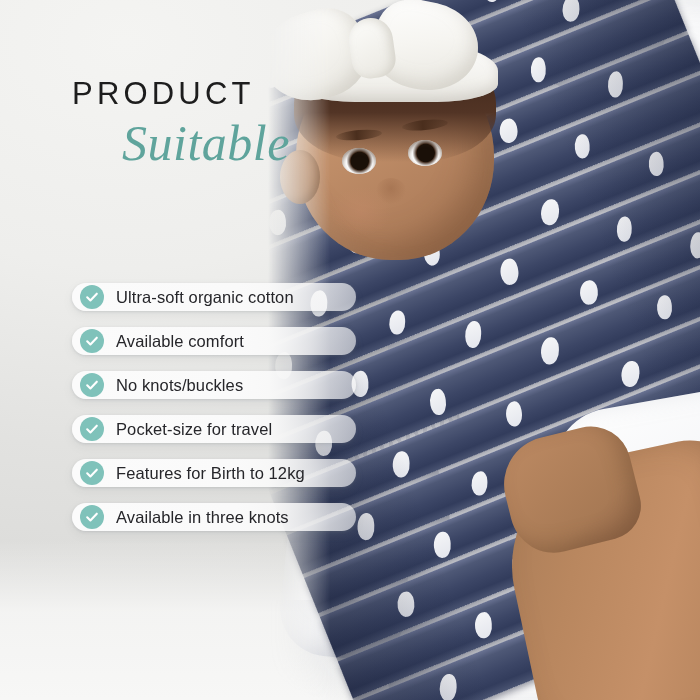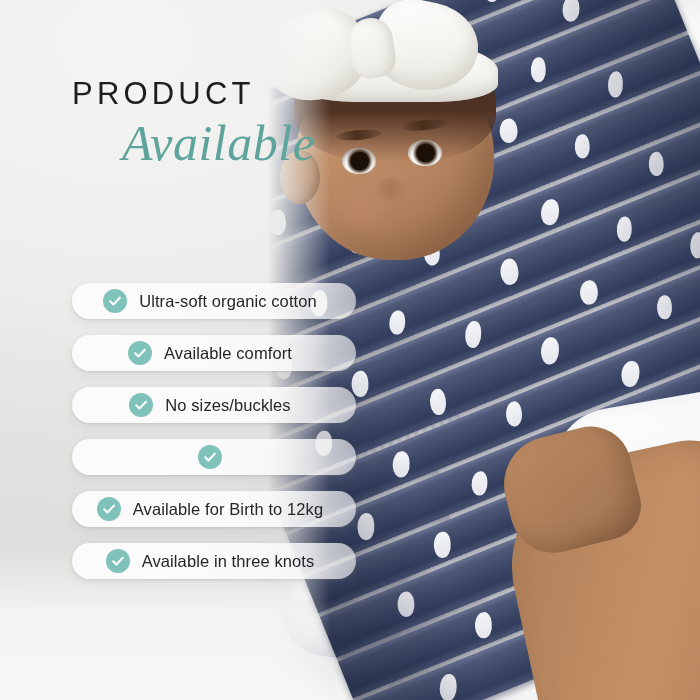--- a/index.html
+++ b/index.html
@@ -227,29 +227,28 @@
   .pills {
     position: absolute;
     left: 72px; top: 283px;
     width: 300px;
   }
   .pill {
     position: relative;
     display: flex;
     align-items: center;
     gap: 12px;
-    height: 36px;
+    height: 28px;
     width: 284px;
     margin-bottom: 16px;
     padding: 0 16px 0 8px;
     box-sizing: border-box;
     border-radius: 18px;
     background: linear-gradient(90deg, #fbfbfb 0%, #fafafa 58%, rgba(250,250,250,.80) 84%, rgba(250,250,250,.62) 100%);
     box-shadow: 0 1px 3px rgba(120,124,132,.22), 0 4px 10px rgba(120,124,132,.10);
-    justify-content: center;
   }
   .check {
     flex: 0 0 auto;
     width: 24px; height: 24px;
     border-radius: 50%;
     background: #7fc2ba;
     display: flex;
     align-items: center;
     justify-content: center;
   }
@@ -365,21 +364,21 @@
       <div class="layer bow-wing bow-wing-r"></div>
       <div class="layer bow-knot"></div>
 
       <div class="layer parent-sleeve"></div>
       <div class="layer parent-arm"></div>
       <div class="layer parent-hand"></div>
     </div>
   </div>
 
   <div class="headline">PRODUCT</div>
-  <div class="script">Available</div>
+  <div class="script">Suitable</div>
 
   <div class="pills">
 
     <div class="pill">
       <span class="check">
         <svg width="14" height="14" viewBox="0 0 14 14" aria-hidden="true">
           <path d="M2.2 7.3 L5.4 10.4 L11.8 3.7" fill="none" stroke="#ffffff" stroke-width="2.1" stroke-linecap="round" stroke-linejoin="round"></path>
         </svg>
       </span>
       <span class="pill-label">Ultra-soft organic cotton</span>
@@ -393,38 +392,39 @@
       </span>
       <span class="pill-label">Available comfort</span>
     </div>
 
     <div class="pill">
       <span class="check">
         <svg width="14" height="14" viewBox="0 0 14 14" aria-hidden="true">
           <path d="M2.2 7.3 L5.4 10.4 L11.8 3.7" fill="none" stroke="#ffffff" stroke-width="2.1" stroke-linecap="round" stroke-linejoin="round"></path>
         </svg>
       </span>
-      <span class="pill-label">No sizes/buckles</span>
-    </div>
-
-    <div class="pill">
-      <span class="check">
-        <svg width="14" height="14" viewBox="0 0 14 14" aria-hidden="true">
-          <path d="M2.2 7.3 L5.4 10.4 L11.8 3.7" fill="none" stroke="#ffffff" stroke-width="2.1" stroke-linecap="round" stroke-linejoin="round"></path>
-        </svg>
-      </span>
-    </div>
-
-    <div class="pill">
-      <span class="check">
-        <svg width="14" height="14" viewBox="0 0 14 14" aria-hidden="true">
-          <path d="M2.2 7.3 L5.4 10.4 L11.8 3.7" fill="none" stroke="#ffffff" stroke-width="2.1" stroke-linecap="round" stroke-linejoin="round"></path>
-        </svg>
-      </span>
-      <span class="pill-label">Available for Birth to 12kg</span>
+      <span class="pill-label">No knots/buckles</span>
+    </div>
+
+    <div class="pill">
+      <span class="check">
+        <svg width="14" height="14" viewBox="0 0 14 14" aria-hidden="true">
+          <path d="M2.2 7.3 L5.4 10.4 L11.8 3.7" fill="none" stroke="#ffffff" stroke-width="2.1" stroke-linecap="round" stroke-linejoin="round"></path>
+        </svg>
+      </span>
+      <span class="pill-label">Pocket-size for travel</span>
+    </div>
+
+    <div class="pill">
+      <span class="check">
+        <svg width="14" height="14" viewBox="0 0 14 14" aria-hidden="true">
+          <path d="M2.2 7.3 L5.4 10.4 L11.8 3.7" fill="none" stroke="#ffffff" stroke-width="2.1" stroke-linecap="round" stroke-linejoin="round"></path>
+        </svg>
+      </span>
+      <span class="pill-label">Features for Birth to 12kg</span>
     </div>
 
     <div class="pill">
       <span class="check">
         <svg width="14" height="14" viewBox="0 0 14 14" aria-hidden="true">
           <path d="M2.2 7.3 L5.4 10.4 L11.8 3.7" fill="none" stroke="#ffffff" stroke-width="2.1" stroke-linecap="round" stroke-linejoin="round"></path>
         </svg>
       </span>
       <span class="pill-label">Available in three knots</span>
     </div>

